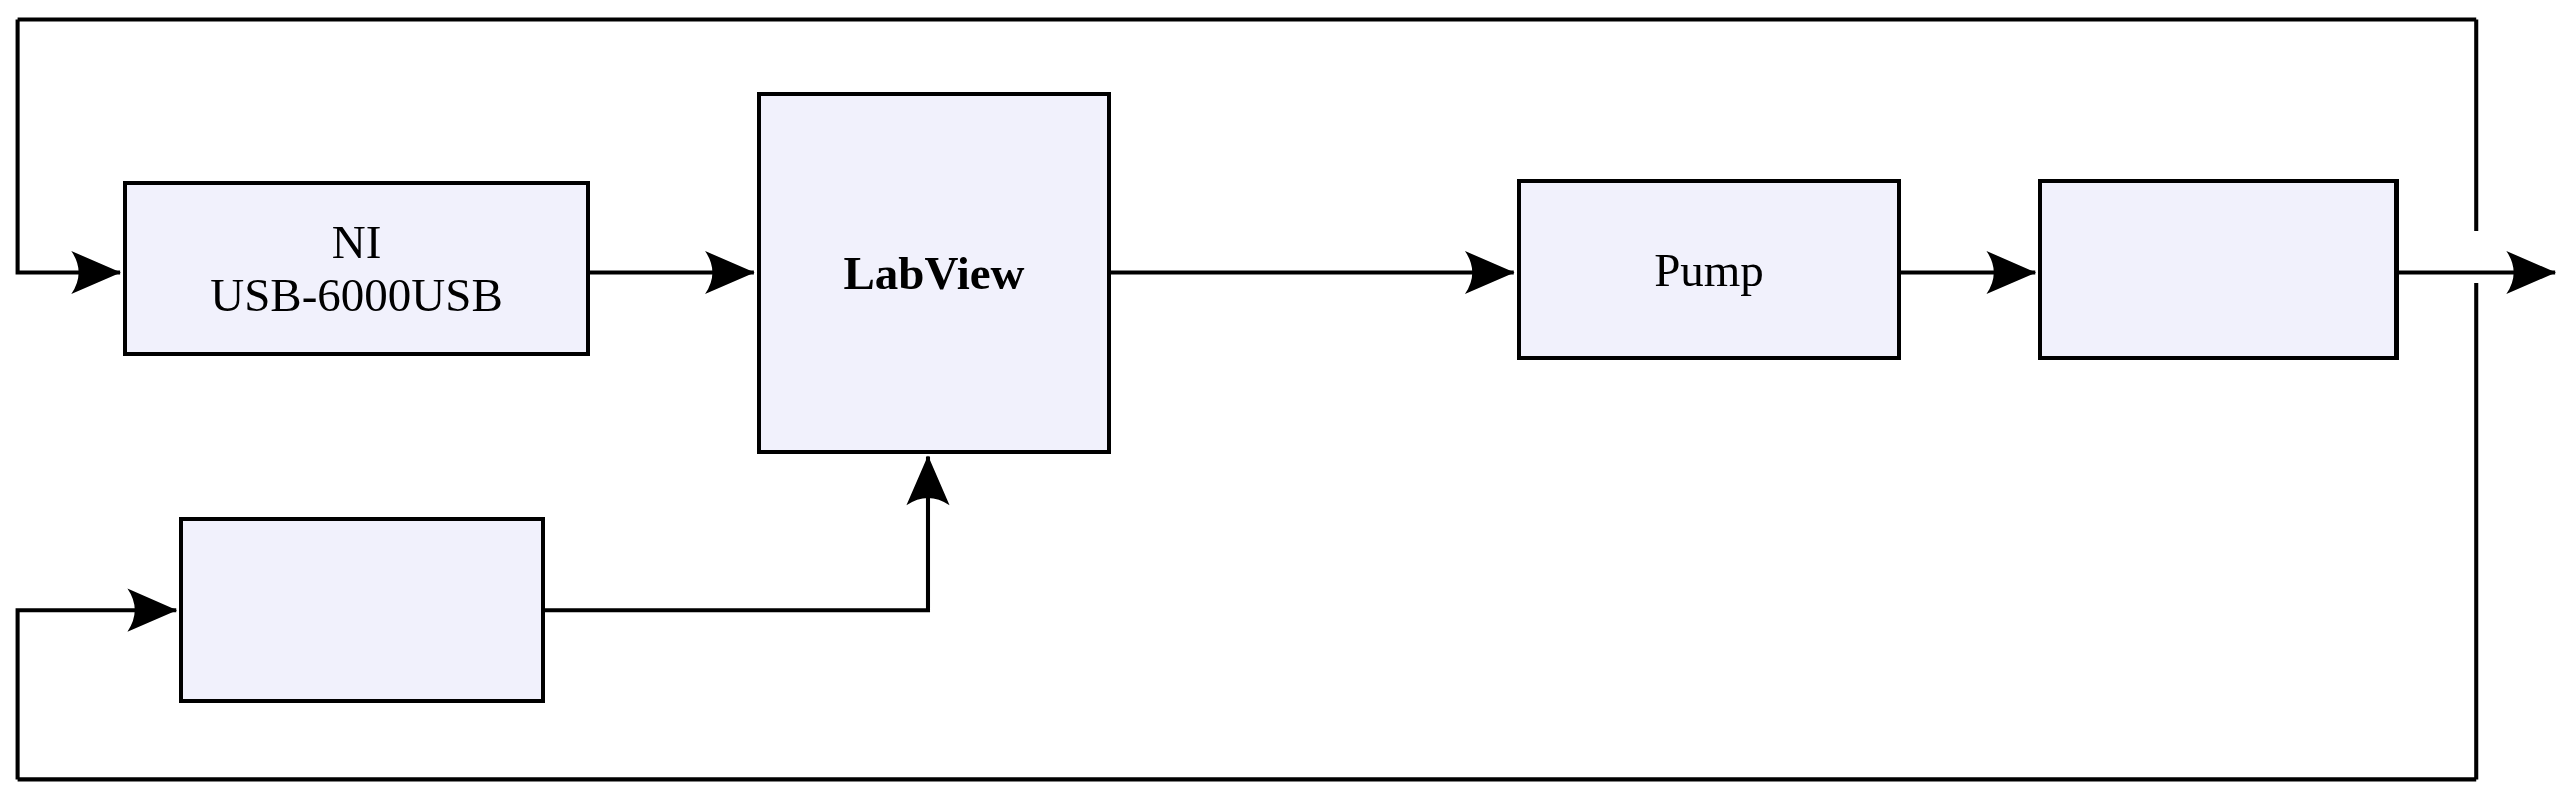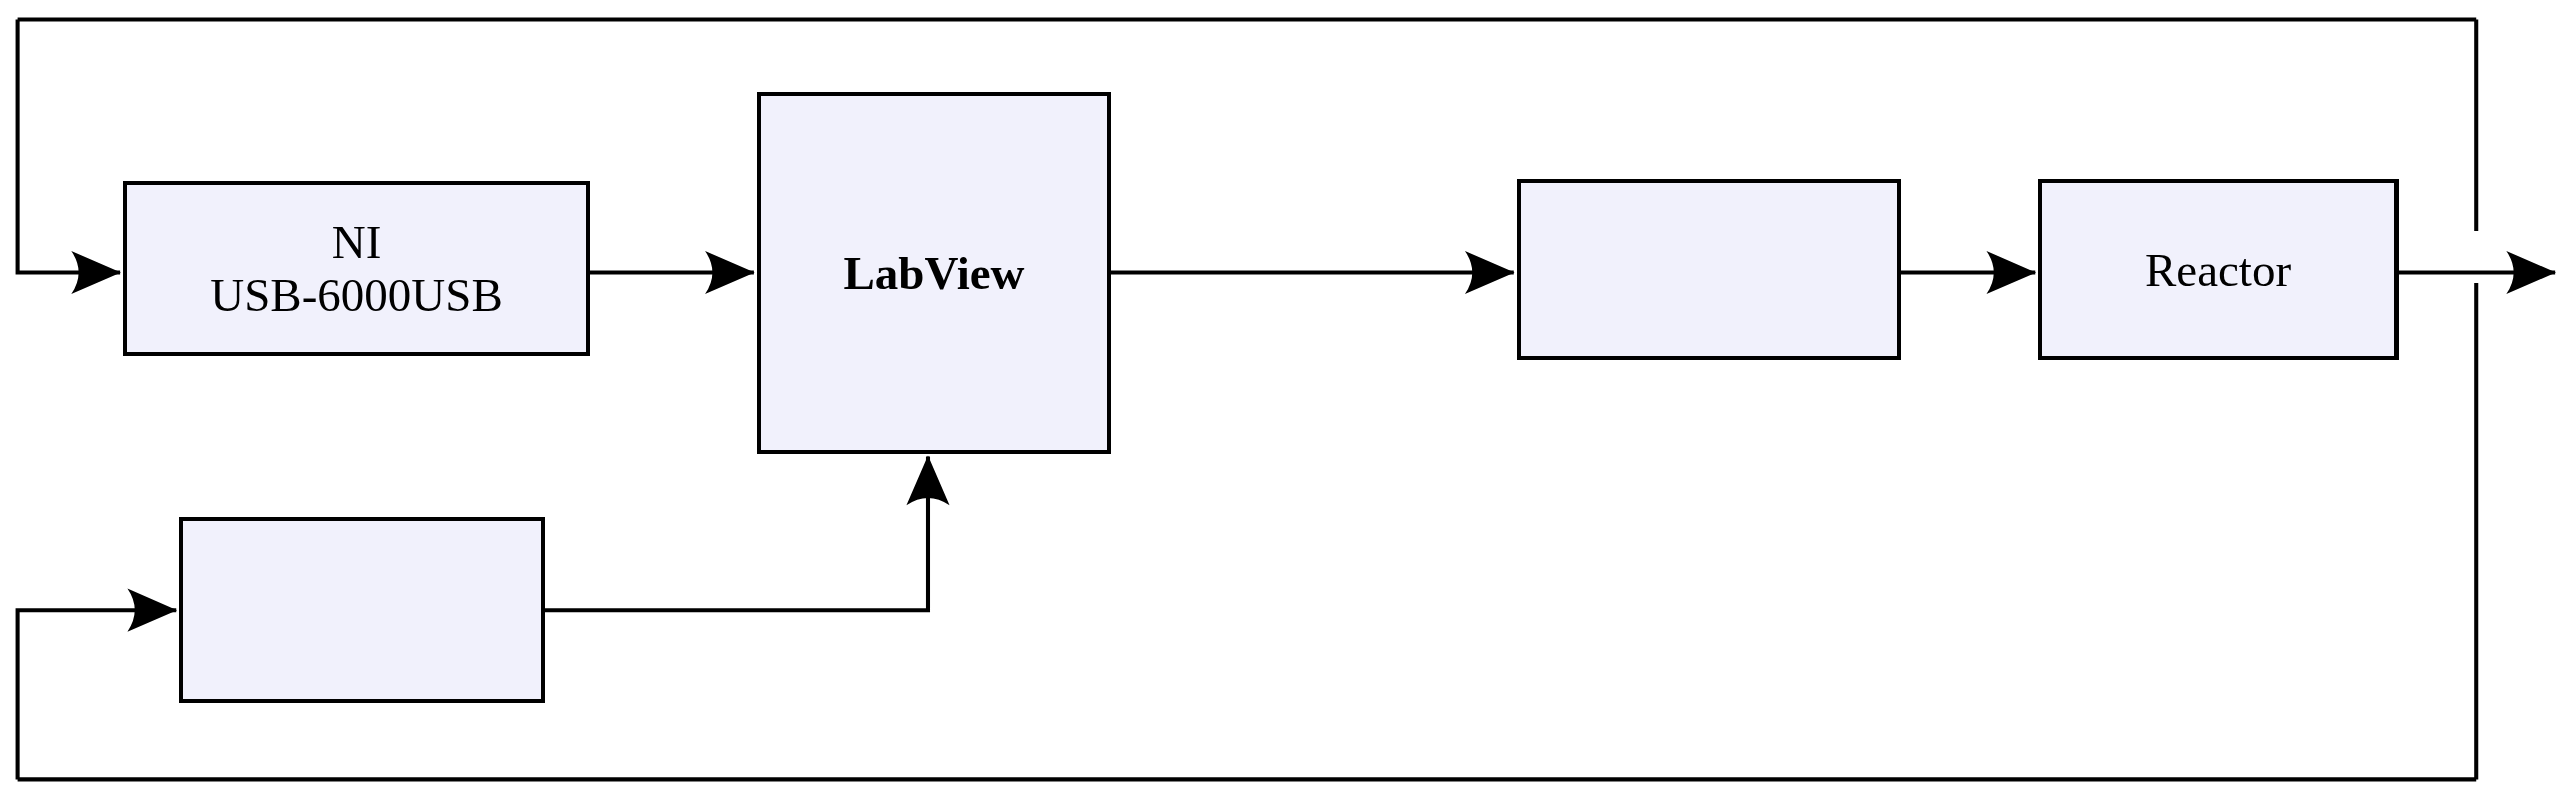--- a/index.html
+++ b/index.html
@@ -106,18 +106,18 @@
 
     <rect class="node-rect" x="222" y="638" width="445" height="224" fill="#f1f1fc"></rect>
 
   </svg>
 
   <div class="node-label label-regular" style="left:125px; top:183px; width:463px; height:171px; font-size:47px;">NI
 USB-6000USB</div>
 
   <div class="node-label label-bold" style="left:759px; top:94px; width:350px; height:358px; font-size:47px;">LabView</div>
 
+  <div class="node-label label-regular" style="left:1519px; top:182px; width:380px; height:177px; font-size:47px;">Pump</div>
 
-  <div class="node-label label-regular" style="left:2040px; top:182px; width:356px; height:177px; font-size:47px;">Reactor</div>
 
 
 </div>
 
 
 </body></html>

